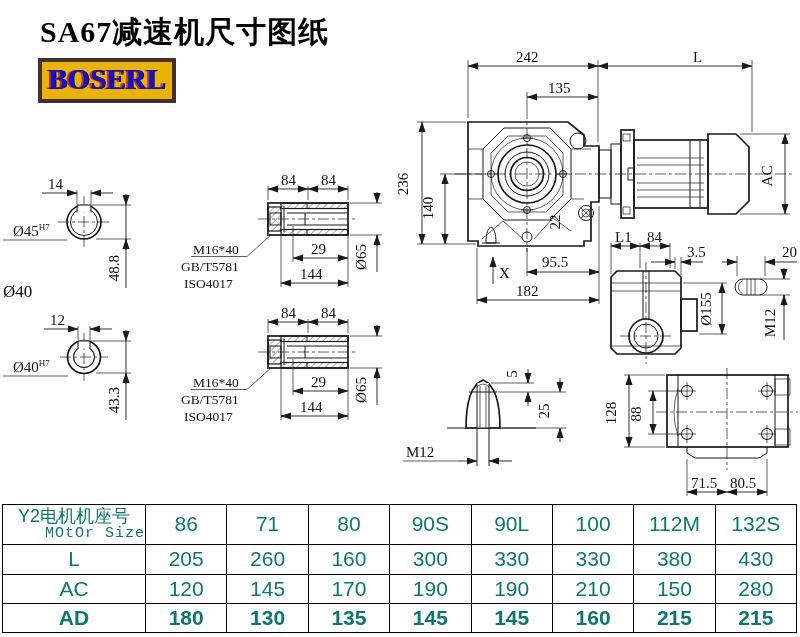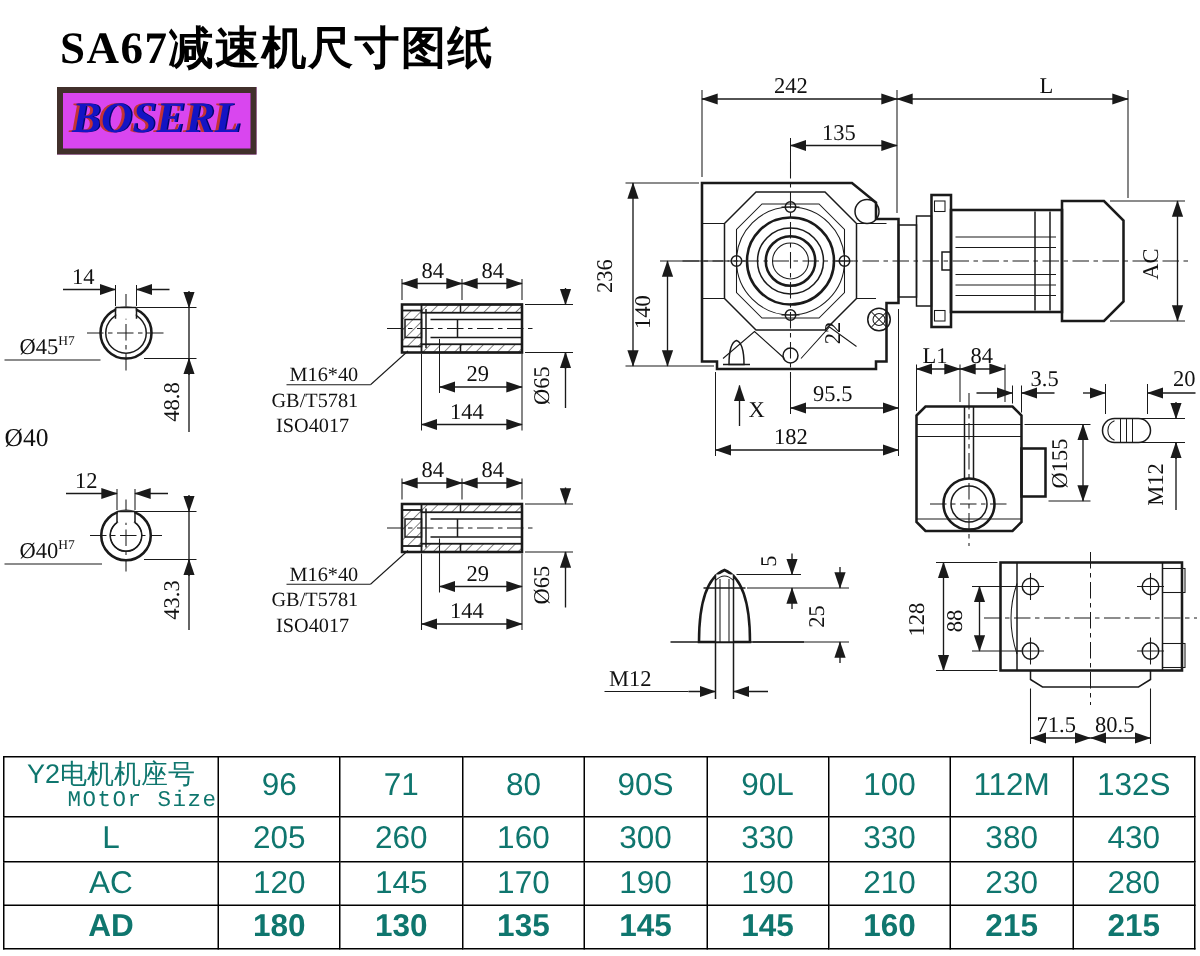--- a/index.html
+++ b/index.html
@@ -1,21 +1,21 @@
 <!DOCTYPE html>
 <html><head>
 <meta charset="utf-8">
 <style>
   html,body{margin:0;padding:0;background:#ffffff;}
   #stage{position:relative;width:800px;height:637px;background:#fff;overflow:hidden;
          font-family:"Liberation Sans",sans-serif;padding-left:32px;}
   #title{position:absolute;left:40px;top:12px;font-size:30px;font-weight:bold;color:#000;
          font-family:"Liberation Serif",serif;letter-spacing:1px;}
-  #logo-box{position:absolute;left:38px;top:58px;border:4px solid #41302b;background:#d946ef;
-            padding:1px 6px 3px 6px;font-style:italic;}
+  #logo-box{position:absolute;left:38px;top:58px;border:4px solid #41302b;background:#eab308;
+            padding:1px 6px 3px 6px;}
   #logo-text{font-family:"Liberation Serif",serif;font-size:29px;font-weight:bold;color:#1414c4;
              text-shadow:-2px 0 0 #c43333,1px 0 0 #00076e;letter-spacing:0px;}
   svg{position:absolute;left:0;top:0;}
   .s1{stroke:#1a1a1a;stroke-width:1.7;fill:none;stroke-linejoin:miter}
   .s2{stroke:#1a1a1a;stroke-width:1;fill:none}
   .s3{stroke:#1a1a1a;stroke-width:0.7;fill:none}
   .cl{stroke:#1a1a1a;stroke-width:0.7;fill:none;stroke-dasharray:11 3 3 3}
   .dm{stroke:#1a1a1a;stroke-width:0.9;fill:none}
   .ht{fill:url(#hch);stroke:#1a1a1a;stroke-width:1.2}
   text{fill:#111}
@@ -404,21 +404,21 @@
         <col>
       </colgroup>
     <tbody>
         <tr class="r1">
       <td class="hd">
         <div class="hcell">
           <div class="hcn">Y2电机机座号</div>
           <div class="hen">MOtOr Size</div>
         </div>
       </td>
-      <td>96</td>
+      <td>86</td>
       <td>71</td>
       <td>80</td>
       <td>90S</td>
       <td>90L</td>
       <td>100</td>
       <td>112M</td>
       <td>132S</td>
     </tr>
     <tr class="r2">
       <td>L</td>
@@ -432,21 +432,21 @@
       <td>430</td>
     </tr>
     <tr class="r3">
       <td>AC</td>
       <td>120</td>
       <td>145</td>
       <td>170</td>
       <td>190</td>
       <td>190</td>
       <td>210</td>
-      <td>230</td>
+      <td>150</td>
       <td>280</td>
     </tr>
     <tr class="r4">
       <td>AD</td>
       <td>180</td>
       <td>130</td>
       <td>135</td>
       <td>145</td>
       <td>145</td>
       <td>160</td>

